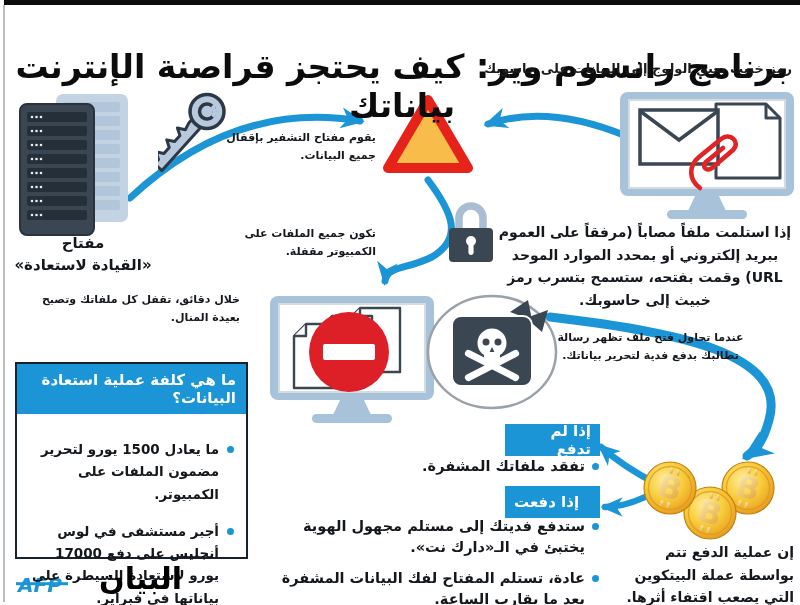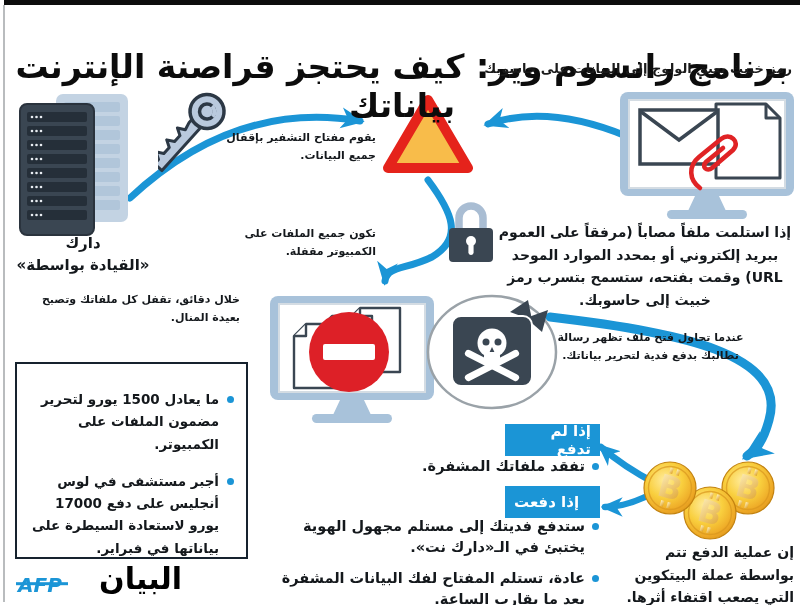--- a/index.html
+++ b/index.html
@@ -118,22 +118,22 @@
       <circle cx="25" cy="95" r="1.3"></circle>
     <circle cx="16" cy="109" r="1.3"></circle>
       <circle cx="20.5" cy="109" r="1.3"></circle>
       <circle cx="25" cy="109" r="1.3"></circle>
     <circle cx="16" cy="123" r="1.3"></circle>
       <circle cx="20.5" cy="123" r="1.3"></circle>
       <circle cx="25" cy="123" r="1.3"></circle>
   </g>
 </svg>
 <div id="server-label" class="abs rtl cap center txt">
-  <div>دارك</div>
-  <div>«القيادة بواسطة»</div>
+  <div>مفتاح</div>
+  <div>«القيادة لاستعادة»</div>
 </div>
 
 <svg class="abs icon" style="left:158px;top:86px" width="110" height="120" viewBox="0 0 110 120">
   <g transform="rotate(42 45 30)">
     <polygon points="39,38 51,38 51,98 41,98 41,92 34,88 41,84 41,76 34,72 41,68 41,60 34,56 41,52 39,44" fill="#b9c9dd" stroke="#2c3845" stroke-width="3" stroke-linejoin="round"></polygon>
     <circle cx="45" cy="24" r="17" fill="#b9c9dd" stroke="#2c3845" stroke-width="3.5"></circle>
     <circle cx="45" cy="24" r="7.5" fill="none" stroke="#2c3845" stroke-width="3.5"></circle>
     <path d="M 45,16.5 A 7.5,7.5 0 0 1 52.5,24" fill="none" stroke="#b9c9dd" stroke-width="4"></path>
   </g>
 </svg>
@@ -201,20 +201,23 @@
     <circle cx="68" cy="51" r="14.5" fill="#fff"></circle>
     <rect x="60" y="61" width="16" height="10" rx="3" fill="#fff"></rect>
     <circle cx="62" cy="50" r="3.5" fill="#3a4652"></circle>
     <circle cx="74" cy="50" r="3.5" fill="#3a4652"></circle>
     <path d="M68,55 L65.6,60 L70.4,60 Z" fill="#3a4652"></path>
   </g>
 </svg>
 <div id="ransom-cap" class="abs rtl cap center txt">عندما تحاول فتح ملف تظهر رسالة تطالبك بدفع فدية لتحرير بياناتك.</div>
 
 <div id="cost-box" class="abs rtl">
+  <div id="cost-box-header">
+    <span>ما هي كلفة عملية استعادة البيانات؟</span>
+  </div>
   <ul>
     <li>ما يعادل 1500 يورو لتحرير مضمون الملفات على الكمبيوتر.</li>
     <li>أجبر مستشفى في لوس أنجليس على دفع 17000 يورو لاستعادة السيطرة على بياناتها في فبراير.</li>
   </ul>
 </div>
 
 <div class="abs rtl flag-label" style="top:424px">
   <span>إذا لم تدفع</span>
 </div>
 <ul id="nopay-list" class="abs rtl blist">

